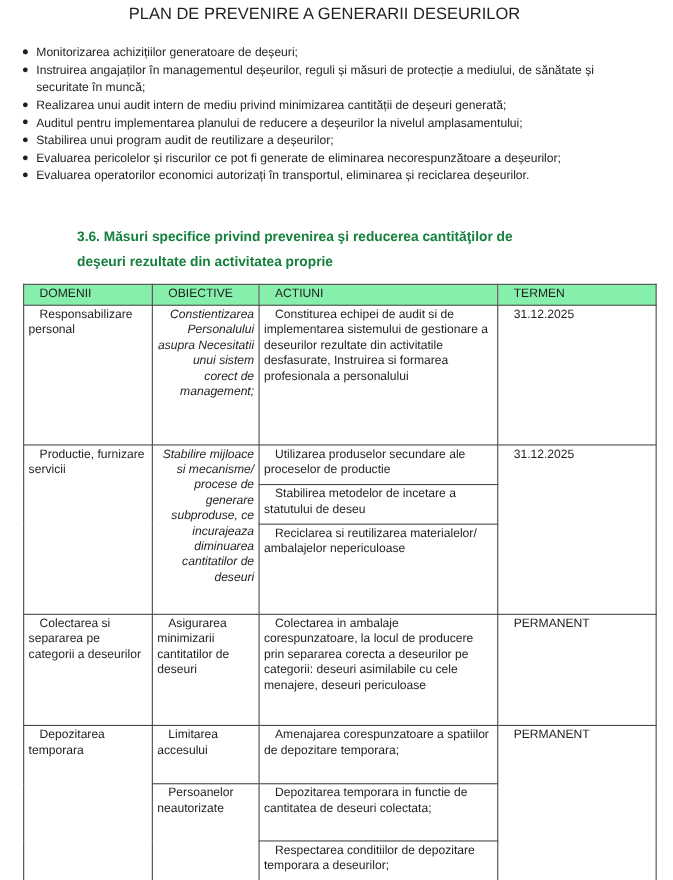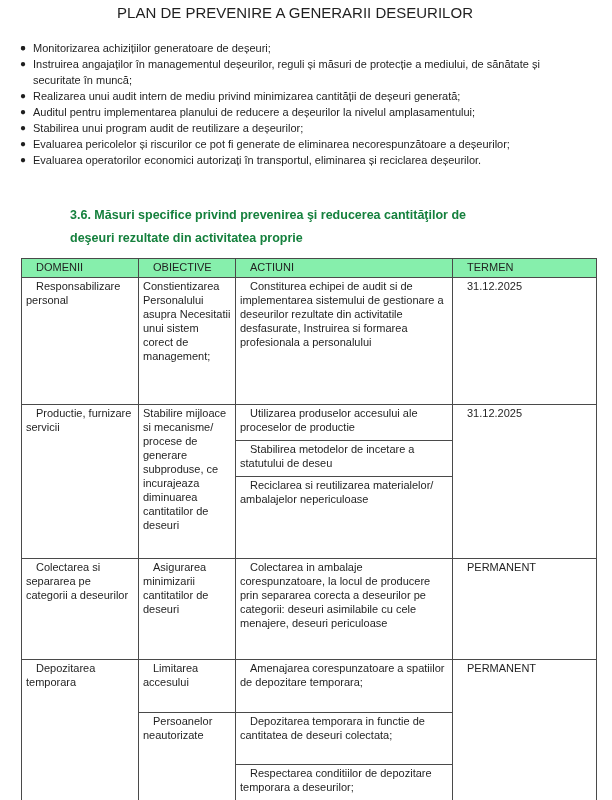--- a/index.html
+++ b/index.html
@@ -55,21 +55,21 @@
     overflow:hidden;
     font-weight:normal;
   }
   .plan-table th{
     background:#86efac;
     text-align:left;
     text-indent:10px;
     height:15px;
   }
   .cell-indent{text-align:left;text-indent:10px;margin-top:36px;}
-  .cell-center{text-align:left;}
+  .cell-center{text-align:right;font-style:italic;}
   .h-r1 td{height:123px;}
   .h-r2a td{height:32px;}
   .h-r2b td{height:32px;}
   .h-r2c td{height:78px;}
   .h-r3 td{height:97px;}
   .h-r4a td{height:49px;}
   .h-r4b td{height:48px;}
   .h-r4c td{height:46px;}
 </style>
 </head>
@@ -115,21 +115,21 @@
       <tr class="h-r1">
         <td class="cell-indent">Responsabilizare personal</td>
         <td class="cell-center">Constientizarea Personalului asupra Necesitatii unui sistem corect de management;</td>
         <td class="cell-indent">Constiturea echipei de audit si de implementarea sistemului de gestionare a deseurilor rezultate din activitatile desfasurate, Instruirea si formarea profesionala a personalului</td>
         <td class="cell-indent">31.12.2025</td>
       </tr>
 
       <tr class="h-r2a">
         <td class="cell-indent" rowspan="3">Productie, furnizare servicii</td>
         <td class="cell-center" rowspan="3">Stabilire mijloace si mecanisme/ procese de generare subproduse, ce incurajeaza diminuarea cantitatilor de deseuri</td>
-        <td class="cell-indent">Utilizarea produselor accesului ale proceselor de productie</td>
+        <td class="cell-indent">Utilizarea produselor secundare ale proceselor de productie</td>
         <td class="cell-indent" rowspan="3">31.12.2025</td>
       </tr>
       <tr class="h-r2b">
         <td class="cell-indent">Stabilirea metodelor de incetare a statutului de deseu</td>
       </tr>
       <tr class="h-r2c">
         <td class="cell-indent">Reciclarea si reutilizarea materialelor/ ambalajelor nepericuloase</td>
       </tr>
 
       <tr class="h-r3">

